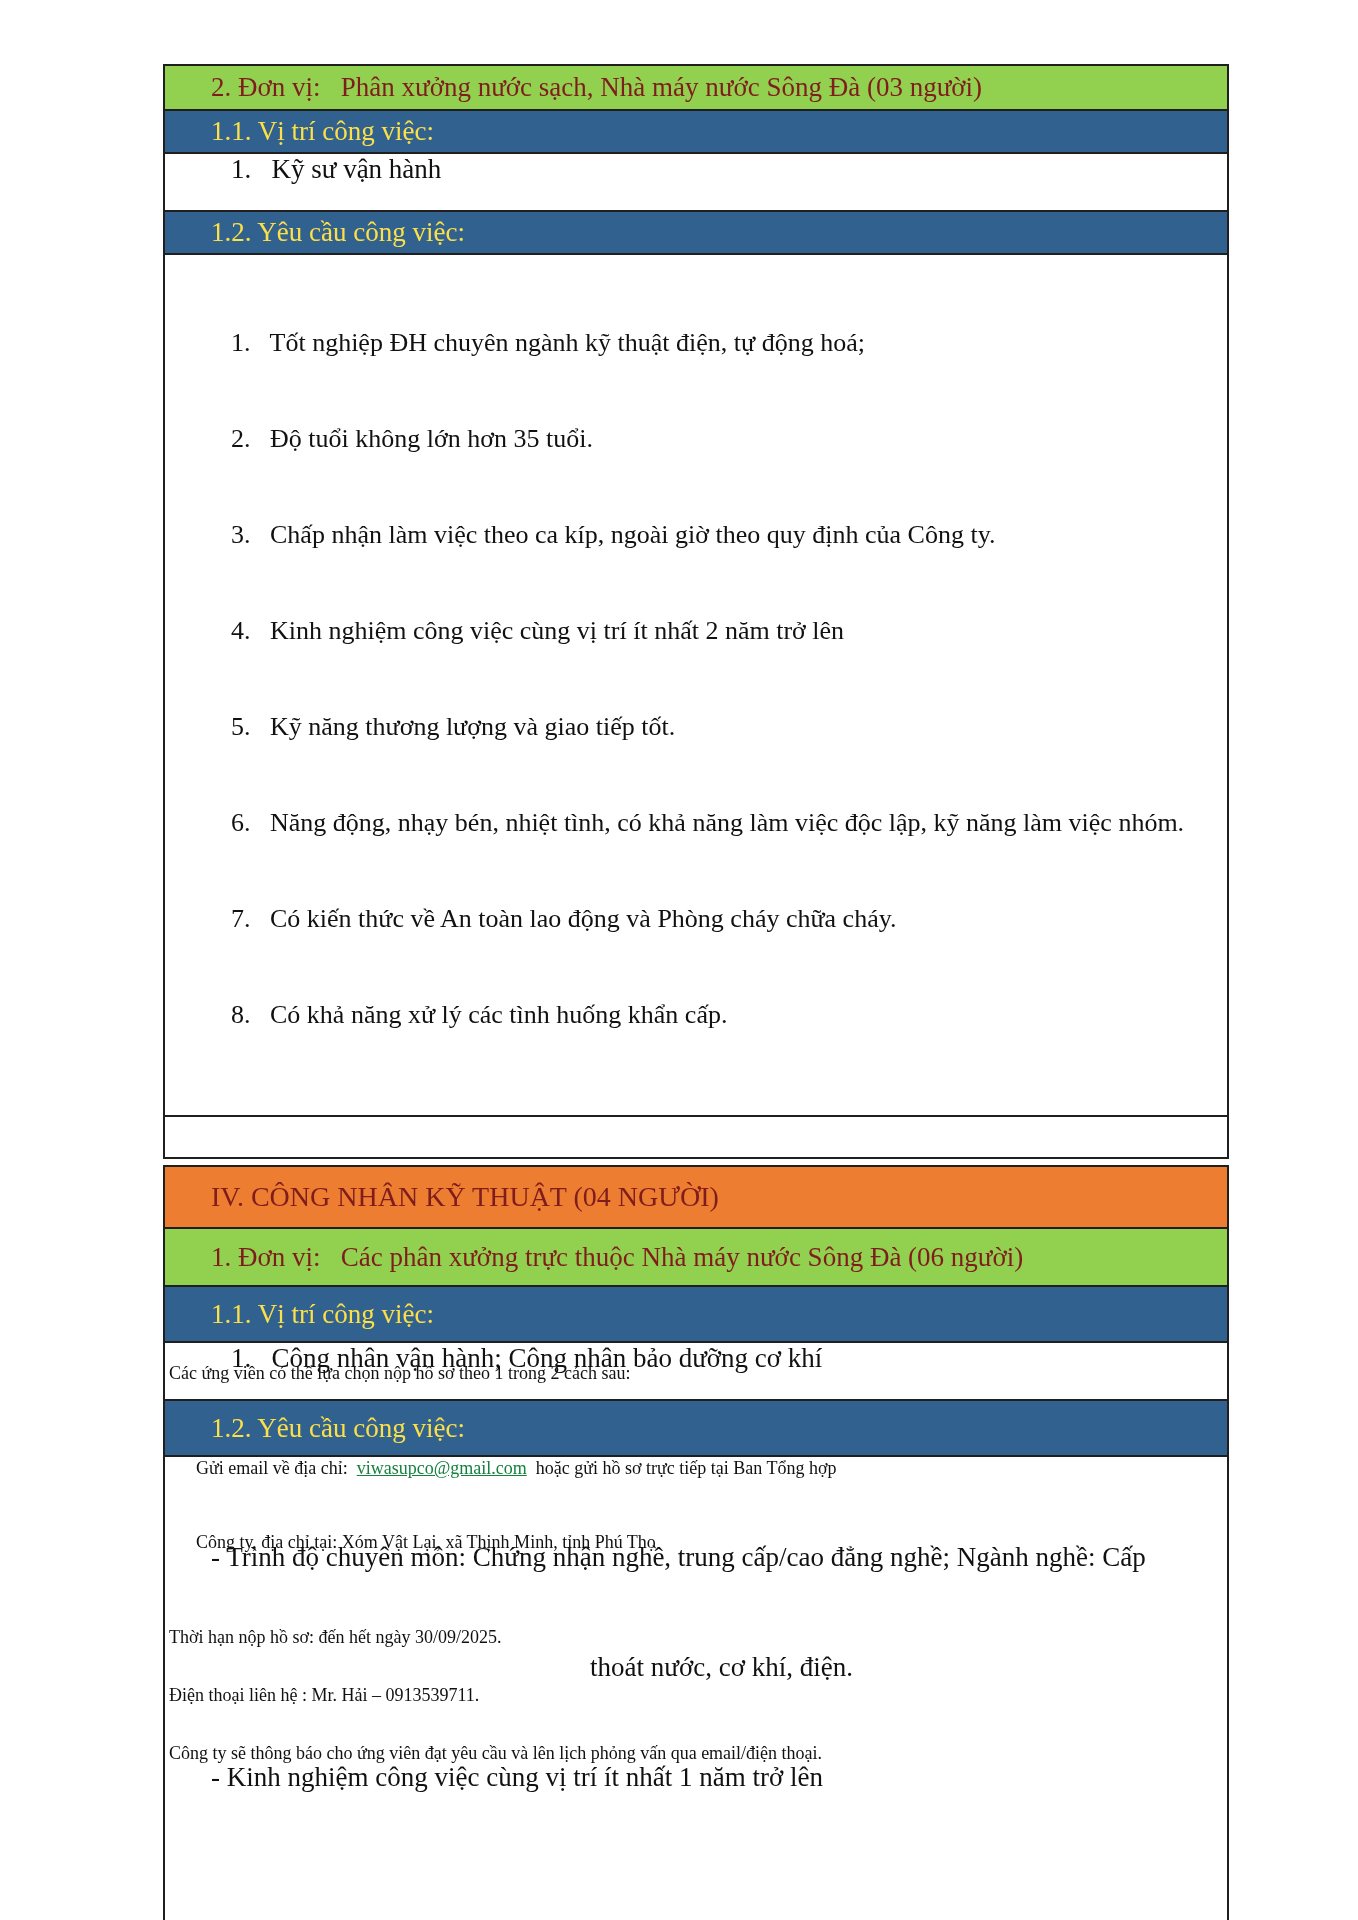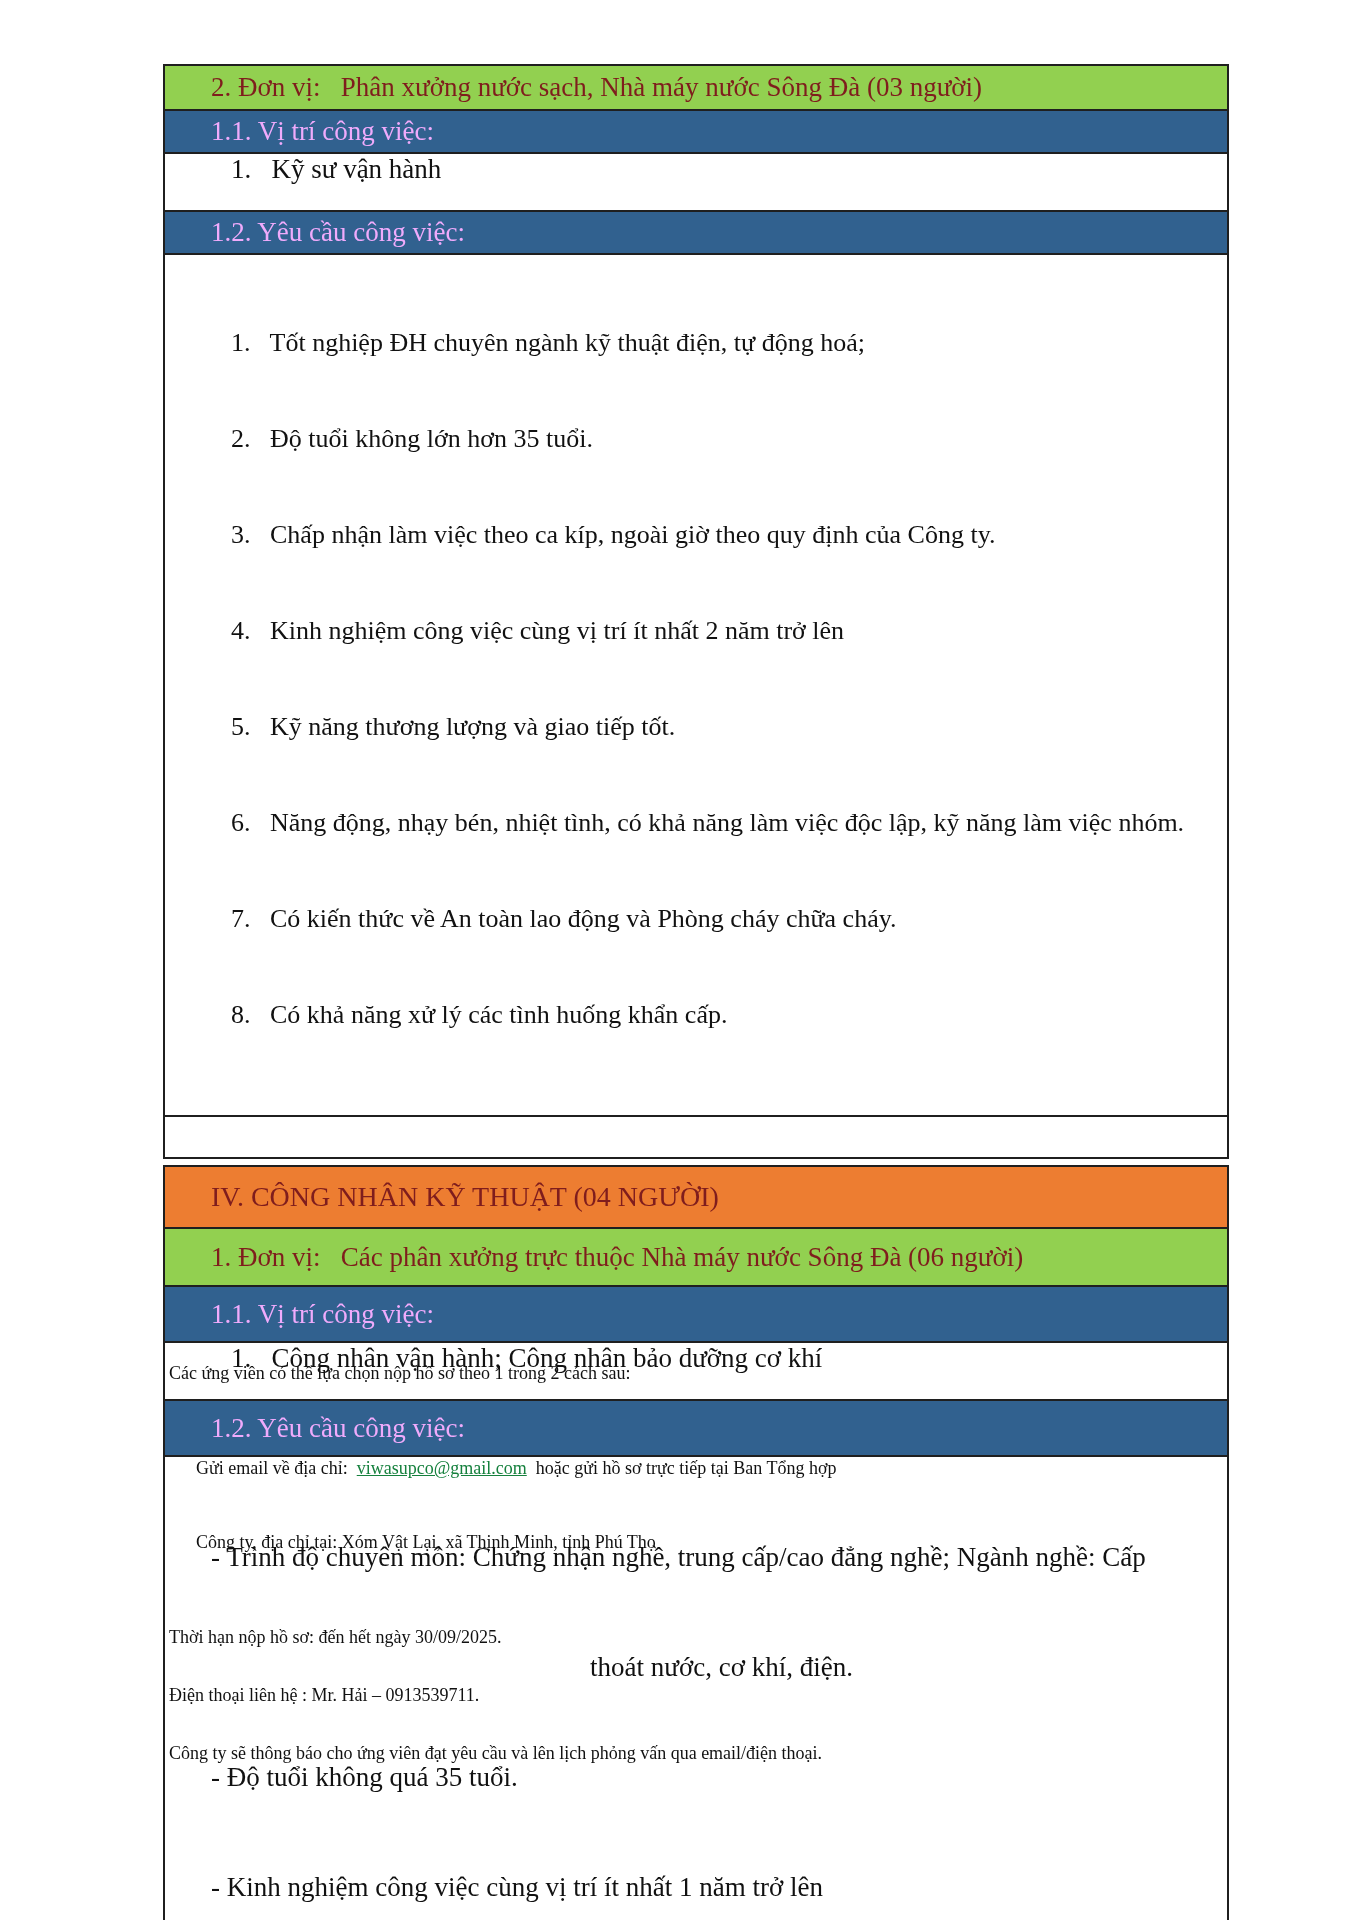--- a/index.html
+++ b/index.html
@@ -13,21 +13,21 @@
   }
   .content { position:absolute; left:163px; top:64px; width:1066px; }
 
   .tbl { border:2px solid var(--c-border, #1f1f1f); box-sizing:border-box; background:#fff; }
   .tbl2 { margin-top:6px; }
   .row { box-sizing:border-box; border-bottom:2px solid var(--c-border, #1f1f1f); white-space:pre-wrap; }
   .row:last-child { border-bottom:none; }
 
   .bar { display:flex; align-items:center; padding-left:46px; font-size:27px; }
   .bar-green  { background:var(--c-green,  #92D050); color:#7f1d1d; height:45px; }
-  .bar-blue   { background:var(--c-blue,   #31618F); color:#f0abfc; height:43px; }
+  .bar-blue   { background:var(--c-blue,   #31618F); color:#fde047; height:43px; }
   .bar-orange { background:var(--c-orange, #ED7D31); color:#7f1d1d; height:62px; font-weight:normal; font-size:28px; }
 
   .row-white { display:flex; align-items:flex-start; background:#fff; padding-left:66px; font-size:27px; height:58px; }
 
   .req-list { padding:10px 12px 22px 66px; font-size:26px; }
   .req-list .item { line-height:36px; white-space:pre-wrap; }
 
   .empty-row { height:40px; background:#fff; }
 
   .tbl2 .bar-green { height:58px; }
@@ -90,21 +90,20 @@
       </div>
       <div class="row row-white">
         <span>1.   Công nhân vận hành; Công nhân bảo dưỡng cơ khí</span>
       </div>
       <div class="row bar bar-blue">
         <span>1.2. Yêu cầu công việc:</span>
       </div>
       <div class="row dash-list">
         <div class="item">- Trình độ chuyên môn: Chứng nhận nghề, trung cấp/cao đẳng nghề; Ngành nghề: Cấp</div>
         <div class="item cont">thoát nước, cơ khí, điện.</div>
-        <div class="item">- Độ tuổi không quá 35 tuổi.</div>
         <div class="item">- Kinh nghiệm công việc cùng vị trí ít nhất 1 năm trở lên</div>
         
         
         
         
       </div>
     </div>
 
   </div>
 

